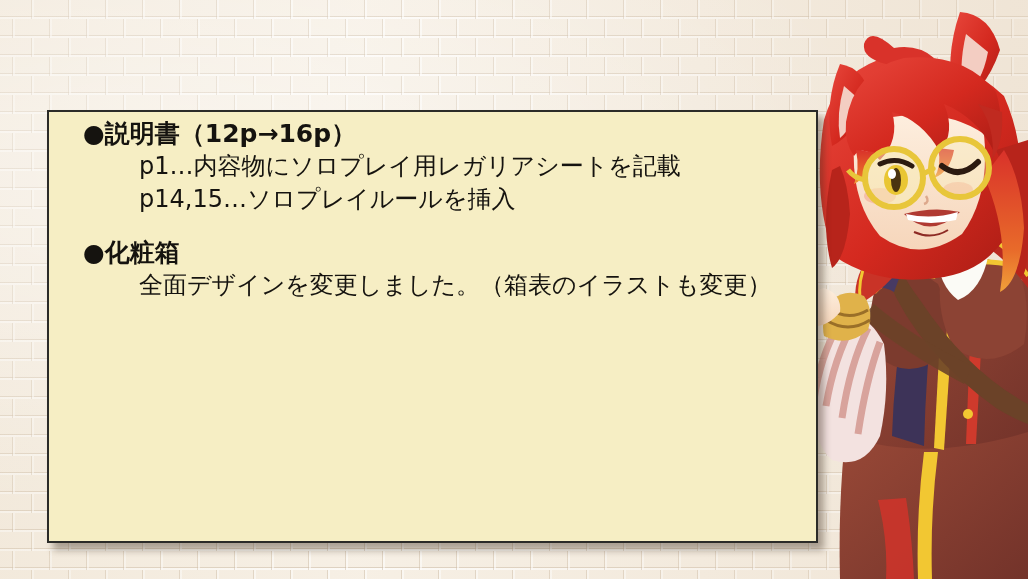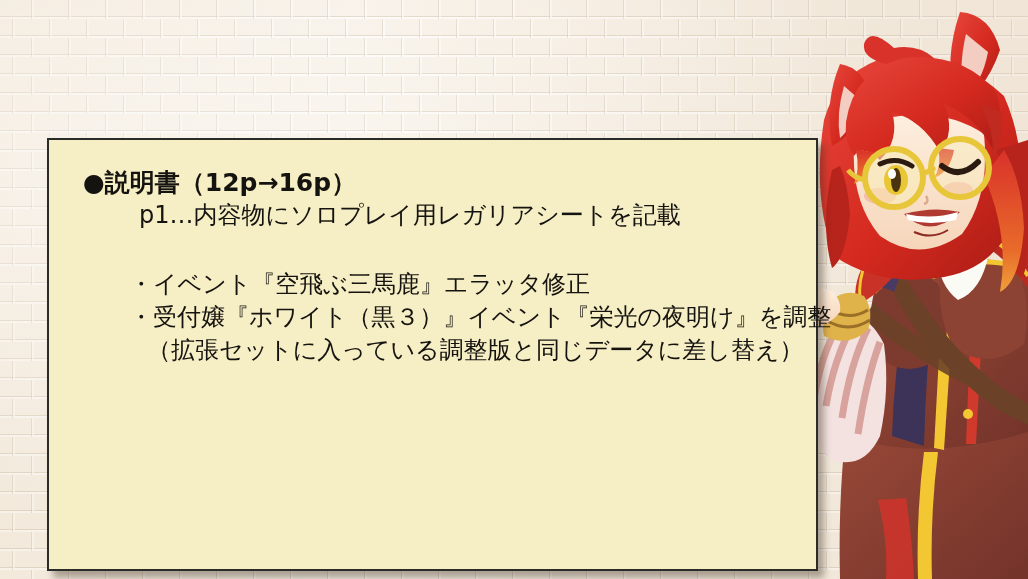--- a/index.html
+++ b/index.html
@@ -101,22 +101,21 @@
     position: absolute;
     left: 47px;
     top: 110px;
     width: 771px;
     height: 433px;
     background: #f6eec4;
     border: 2px solid #2b2b28;
     box-shadow: 6px 7px 7px rgba(60,45,30,0.4);
     box-sizing: border-box;
     z-index: 4;
-    padding: 26px 18px 0 18px;
-    margin-top: 28px;
+    padding: 5px 18px 0 18px;
   }
 
   .section { margin-bottom: 4px; }
 
   .heading {
     font-size: 25px;
     font-weight: bold;
     color: #15130f;
     line-height: 1.32;
     letter-spacing: 0px;
@@ -330,30 +329,32 @@
     </svg>
   </div>
 
 
   <div class="panel">
 
     <div class="section">
       <div class="heading">●説明書（12p→16p）</div>
       <div class="sub-lines">
         <div class="sub-line">p1…内容物にソロプレイ用レガリアシートを記載</div>
+        <div class="sub-line">p14,15…ソロプレイルールを挿入</div>
       </div>
     </div>
 
     <div class="gap-a"></div>
 
-
-    <div class="gap-b"></div>
-
     <div class="section">
-      <div class="bullet-lines">
-        <div class="bullet-line">・イベント『空飛ぶ三馬鹿』エラッタ修正</div>
-        <div class="bullet-line">・受付嬢『ホワイト（黒３）』イベント『栄光の夜明け』を調整</div>
-        <div class="bullet-cont">（拡張セットに入っている調整版と同じデータに差し替え）</div>
+      <div class="heading">●化粧箱</div>
+      <div class="sub-lines">
+        <div class="sub-line">全面デザインを変更しました。（箱表のイラストも変更）</div>
       </div>
     </div>
 
+    <div class="gap-b"></div>
+
+    <div class="section">
+    </div>
+
   </div>
 </div>
 
 </body></html>

